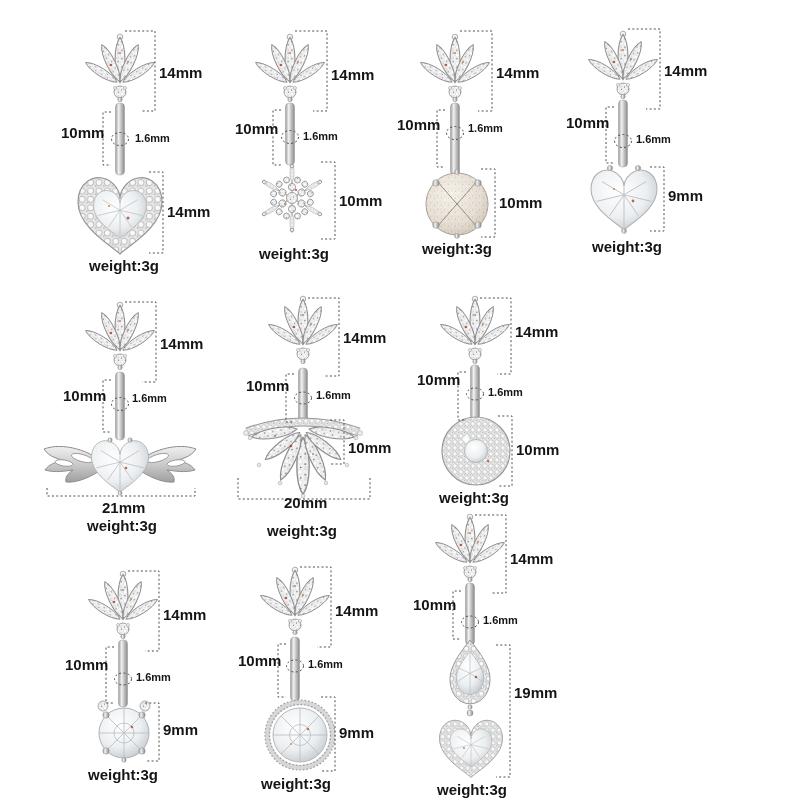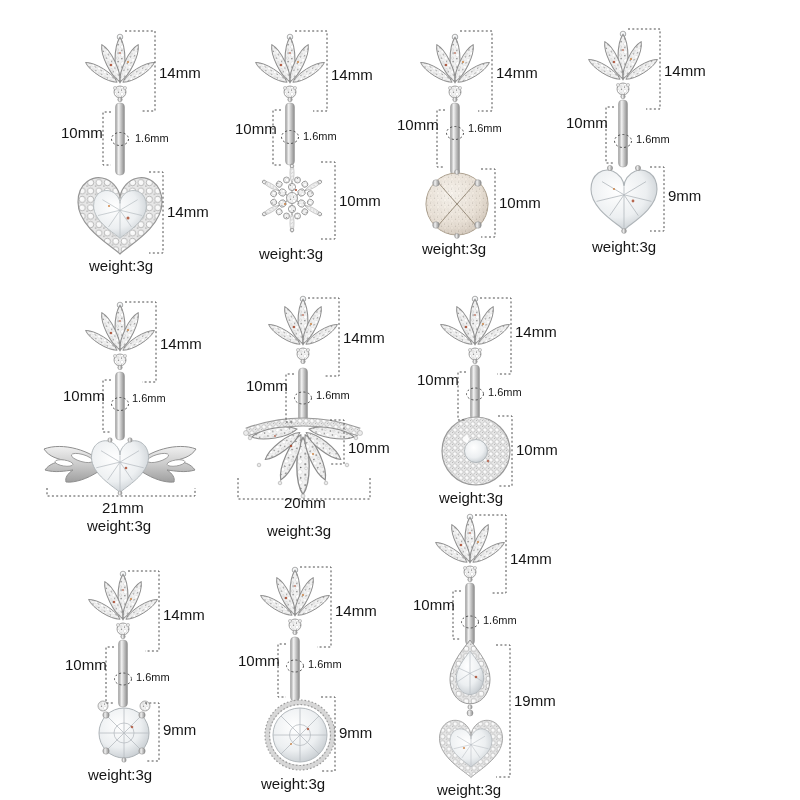--- a/index.html
+++ b/index.html
@@ -1,20 +1,20 @@
 <!DOCTYPE html>
 <html><head>
 <meta charset="utf-8">
 <style>
   html,body{margin:0;padding:0;background:#ffffff;}
   body{width:800px;height:800px;position:relative;font-family:"Liberation Sans",sans-serif;overflow:hidden;}
   .canvas{position:absolute;left:0;top:0;width:800px;height:800px;background:#ffffff;}
   .item{position:absolute;}
   .item svg{position:absolute;left:0;top:0;width:100%;height:100%;overflow:visible;}
-  .lbl{position:absolute;font-weight:normal;font-size:15px;line-height:1;color:#151515;white-space:nowrap;letter-spacing:0px;}
+  .lbl{position:absolute;font-weight:bold;font-size:15px;line-height:1;color:#151515;white-space:nowrap;letter-spacing:0px;}
   .lbl.sm{font-size:11px;}
   .dot{fill:none;stroke:#4d4d4d;stroke-width:1;stroke-dasharray:2 2.3;}
   .facet{fill:none;stroke:#b7bdc2;stroke-width:0.8;}
 </style>
 </head>
 <body>
 
 <div class="canvas">
 
 <svg width="0" height="0" style="position:absolute">
@@ -378,17 +378,17 @@
       <circle cx="-7" cy="2" r="1.1" fill="#c8742c" opacity="0.8"></circle>
     </g>
     <path class="dot" d="M80,10 H111 V88 H97"></path>
     <path class="dot" d="M66,86 H58 V134 H66"></path>
     <ellipse class="dot" cx="75" cy="117" rx="8.5" ry="6"></ellipse>
     <path class="dot" d="M101,140 H115 V272 H101"></path>
   </svg>
   <span class="lbl" style="left:115px;top:46px">14mm</span>
   <span class="lbl" style="left:18px;top:92px">10mm</span>
   <span class="lbl sm" style="left:88px;top:110px">1.6mm</span>
-  <span class="lbl" style="left:119px;top:188px">19mm</span>
+  <span class="lbl" style="left:119px;top:180px">19mm</span>
   <span class="lbl" style="left:42px;top:277px">weight:3g</span>
 </div>
 
 </div>
 
 </body></html>

